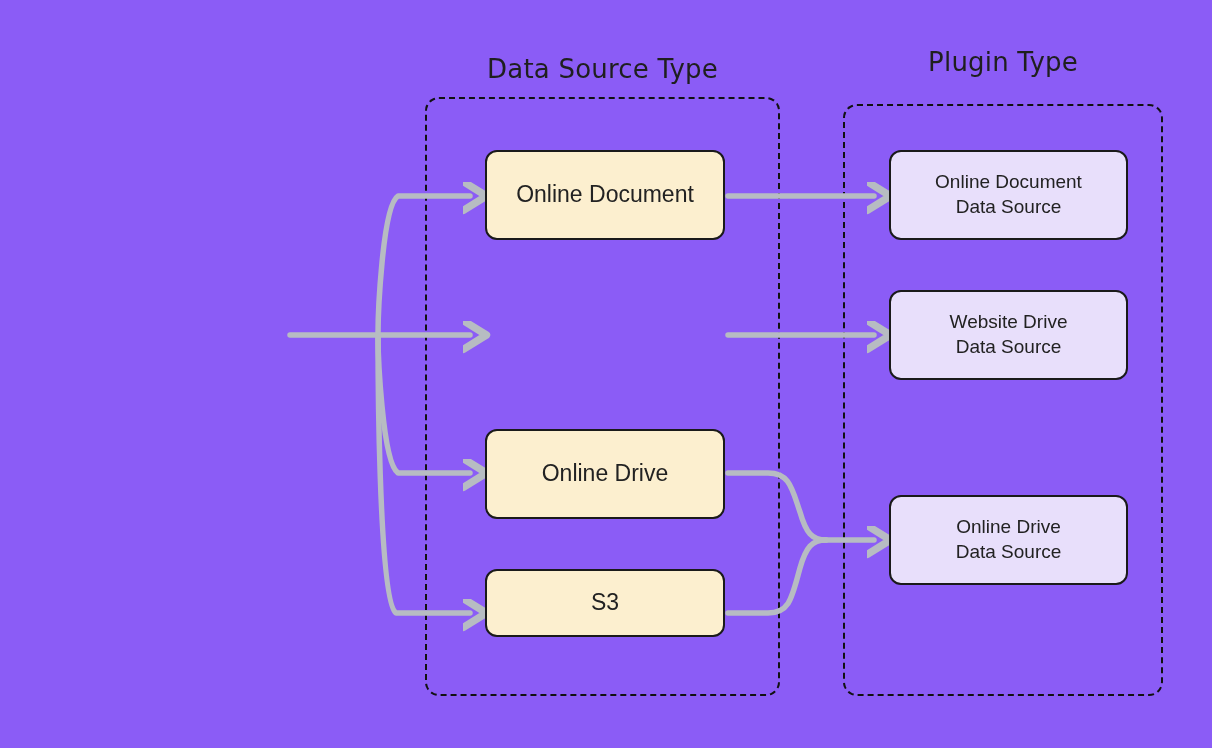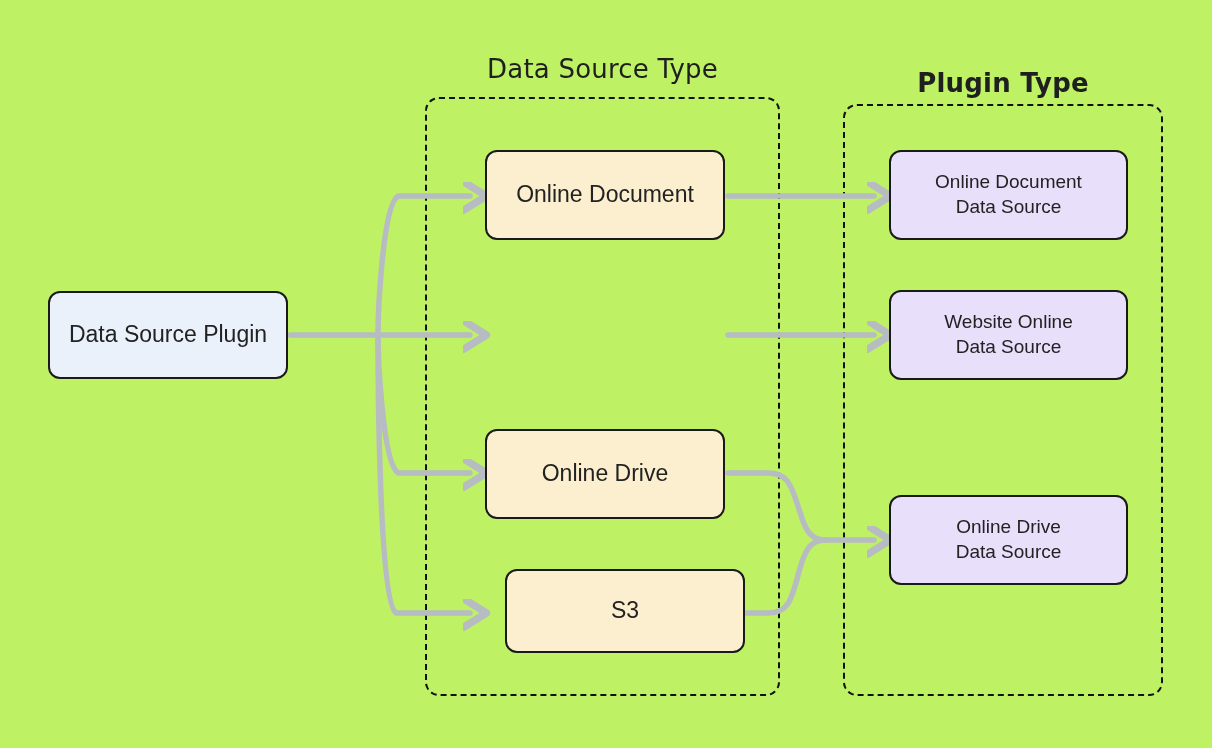--- a/index.html
+++ b/index.html
@@ -7,21 +7,21 @@
     padding: 0;
     background: #ffffff;
   }
   body {
     font-family: "DejaVu Sans", "Liberation Sans", sans-serif;
   }
   #canvas {
     position: relative;
     width: 1212px;
     height: 748px;
-    background: #bef264;
+    background: #8b5cf6;
     overflow: hidden;
   }
   svg#wires {
     position: absolute;
     left: 0;
     top: 0;
     width: 1212px;
     height: 748px;
     pointer-events: none;
   }
@@ -70,21 +70,21 @@
   }
   .node.size-lg .label { font-size: 23px; }
   .node.size-md .label { font-size: 19px; }
 </style>
 </head>
 <body>
 
 <div id="canvas">
 
   <div class="group-title" style="left:425px; top:54px; width:355px;">Data Source Type</div>
-  <div class="group-title" style="left:843px; top:68px; width:320px;font-weight:bold;">Plugin Type</div>
+  <div class="group-title" style="left:843px; top:47px; width:320px;">Plugin Type</div>
 
   <div class="group-box" style="left:425px; top:97px; width:355px; height:599px;"></div>
   <div class="group-box" style="left:843px; top:104px; width:320px; height:592px;"></div>
 
   <svg id="wires" viewBox="0 0 1212 748" xmlns="http://www.w3.org/2000/svg">
     <defs>
       <marker id="arrowhead" markerWidth="7" markerHeight="7" refX="1.2" refY="2.6" orient="auto" markerUnits="strokeWidth">
         <path d="M0,0 L4.2,2.6 L0,5.2" fill="none" stroke="#b7bcc2" stroke-width="1.35" stroke-linecap="round" stroke-linejoin="round"></path>
       </marker>
     </defs>
@@ -104,37 +104,34 @@
       <path d="M728,196 L874,196" marker-end="url(#arrowhead)"></path>
 
       <path d="M728,335 L874,335" marker-end="url(#arrowhead)"></path>
 
       <path d="M728,473 L768,473 C790,473 792,489 800,512 C806,533 812,540 826,540"></path>
       <path d="M728,613 L768,613 C790,613 792,597 800,568 C806,547 812,540 826,540"></path>
       <path d="M818,540 L874,540" marker-end="url(#arrowhead)"></path>
     </g>
   </svg>
 
-  <div class="node blue size-lg" style="left:48px; top:291px; width:240px; height:88px;">
-    <span class="label">Data Source Plugin</span>
-  </div>
 
   <div class="node yellow size-lg" style="left:485px; top:150px; width:240px; height:90px;">
     <span class="label">Online Document</span>
   </div>
   <div class="node yellow size-lg" style="left:485px; top:429px; width:240px; height:90px;">
     <span class="label">Online Drive</span>
   </div>
-  <div class="node yellow size-lg" style="left:505px; top:569px; width:240px; height:84px;">
+  <div class="node yellow size-lg" style="left:485px; top:569px; width:240px; height:68px;">
     <span class="label">S3</span>
   </div>
 
   <div class="node purple size-md" style="left:889px; top:150px; width:239px; height:90px;">
     <span class="label"><span>Online Document</span><br><span>Data Source</span></span>
   </div>
   <div class="node purple size-md" style="left:889px; top:290px; width:239px; height:90px;">
-    <span class="label"><span>Website Online</span><br><span>Data Source</span></span>
+    <span class="label"><span>Website Drive</span><br><span>Data Source</span></span>
   </div>
   <div class="node purple size-md" style="left:889px; top:495px; width:239px; height:90px;">
     <span class="label"><span>Online Drive</span><br><span>Data Source</span></span>
   </div>
 
 </div>
 
 </body></html>

